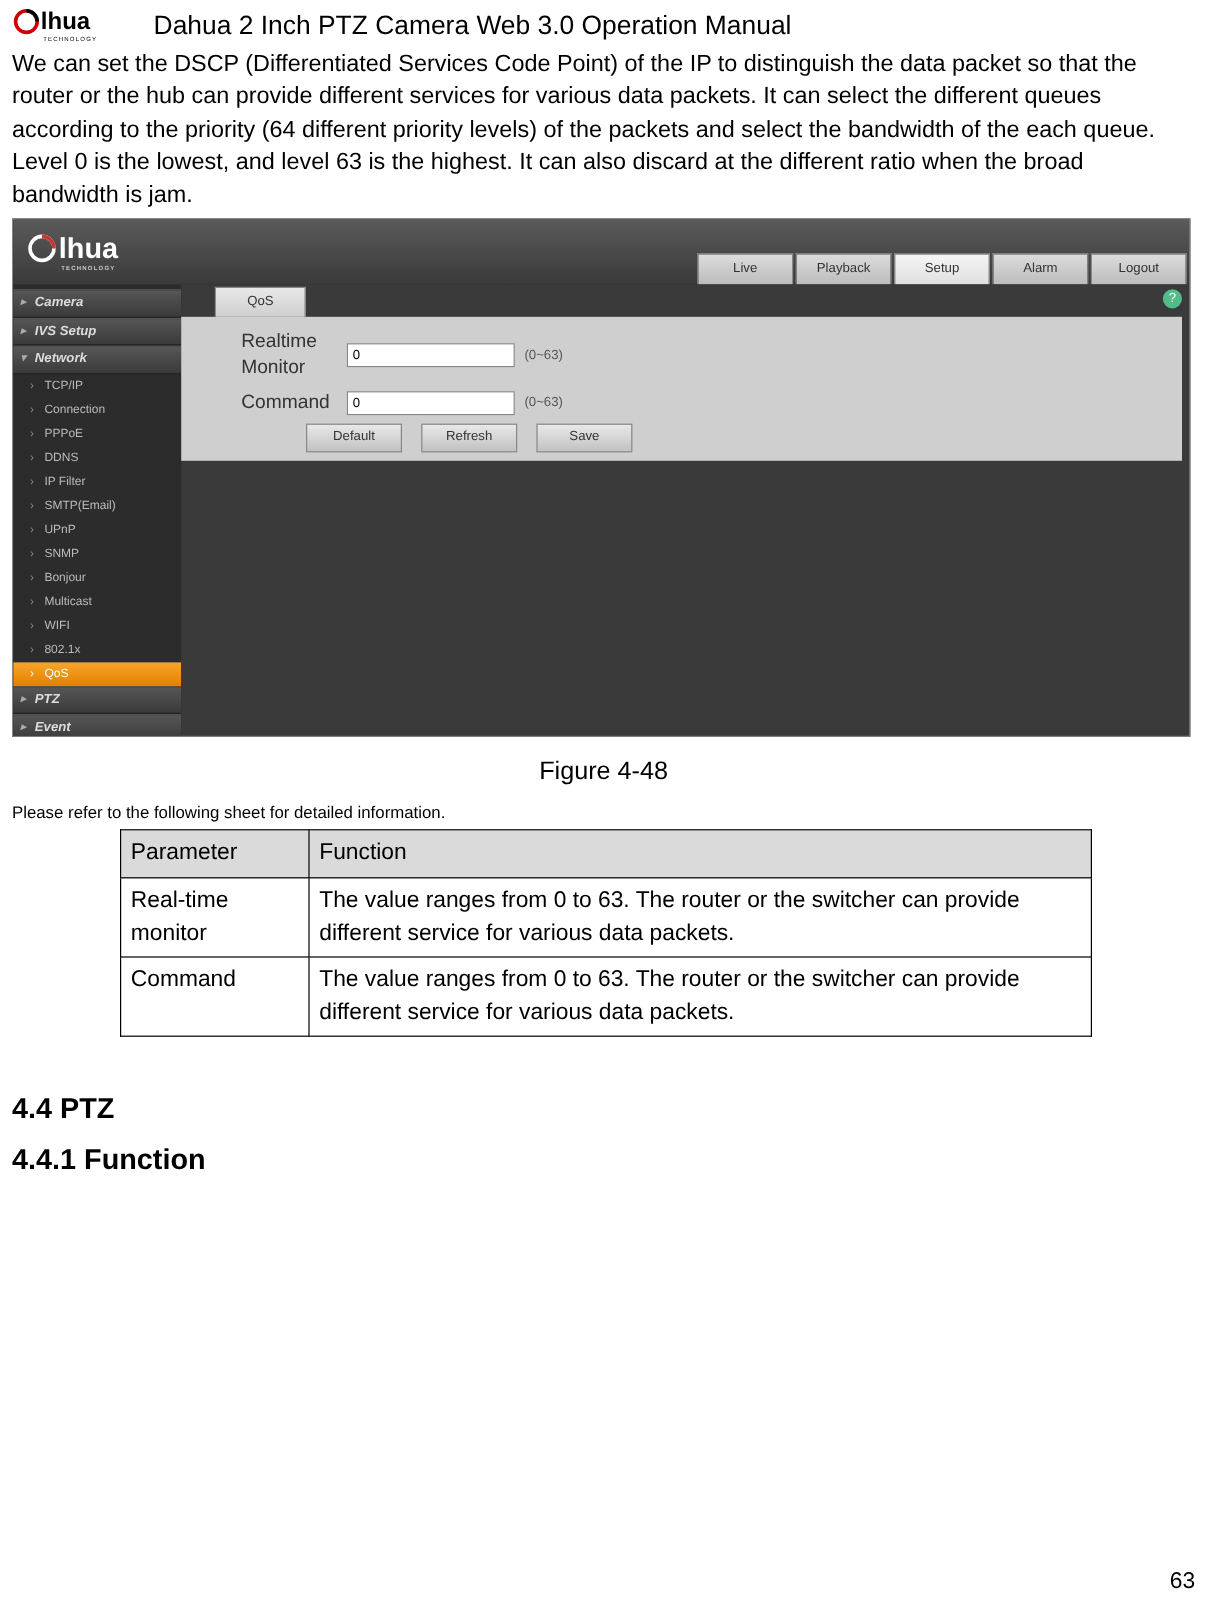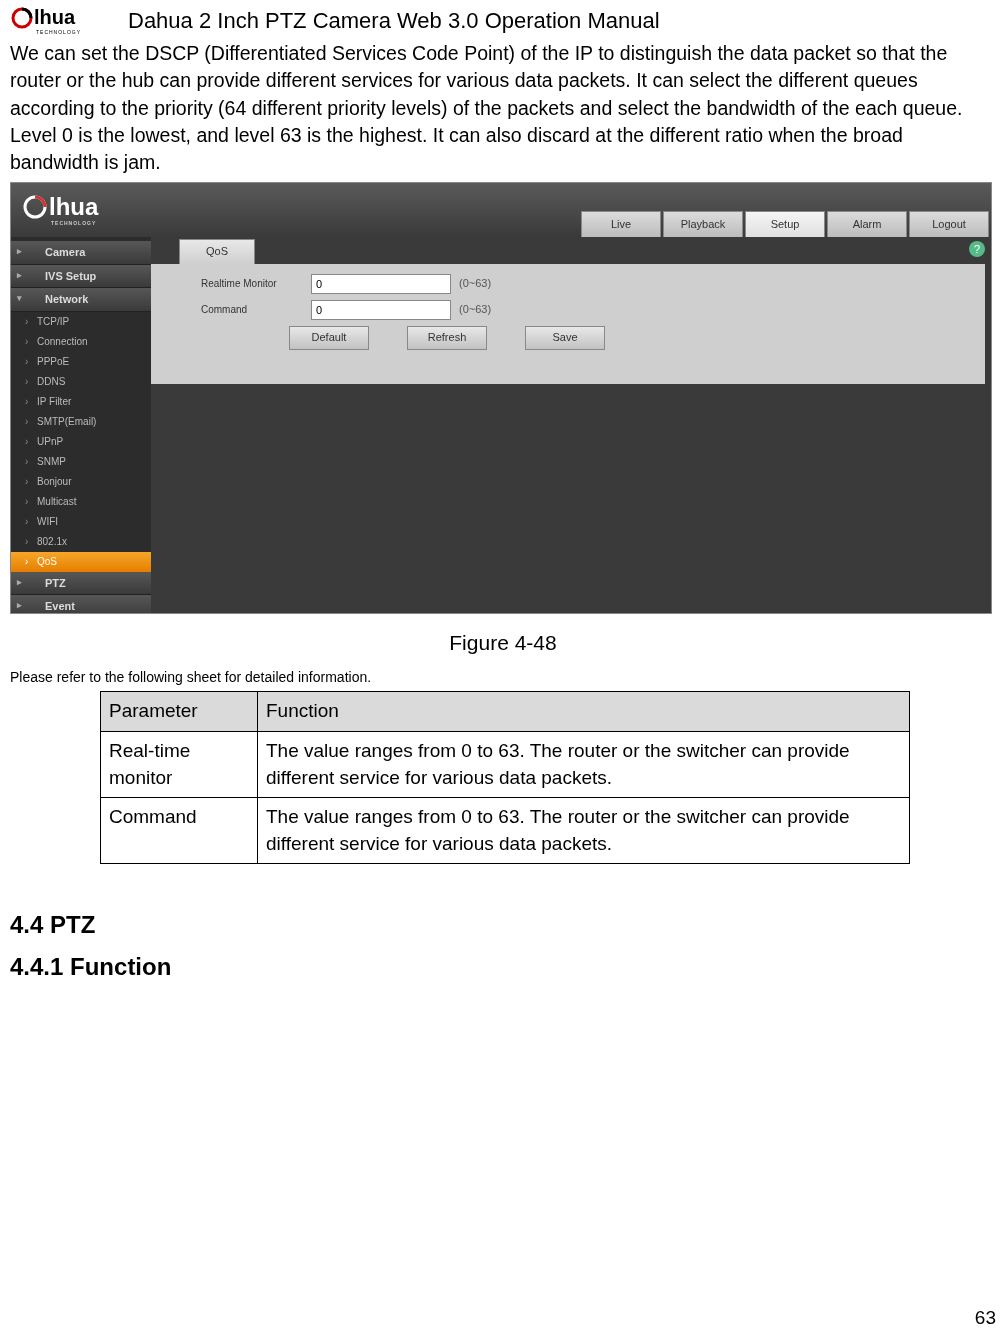--- a/index.html
+++ b/index.html
@@ -90,23 +90,24 @@
   }
   .side-item {
     padding: 3px 10px 3px 22px;
     color: #dcdcdc;
     position: relative;
     font-size: 11px;
   }
   .side-top {
     font-weight: bold;
     background: linear-gradient(#565656,#3a3a3a);
-    padding-left: 34px;
+    padding-left: 18px;
     border-top: 1px solid #555;
     border-bottom: 1px solid #222;
+    font-style: italic;
   }
   .side-top::before {
     content: "▸";
     position: absolute;
     left: 6px;
     font-size: 9px;
     color: #aaa;
   }
   .side-top.expanded::before { content: "▾"; }
   .side-sub {
@@ -156,31 +157,31 @@
     font-size: 11px;
   }
   .panel {
     background: #cfcfcf;
     height: 110px;
     margin: 0 6px 0 0;
     padding: 10px 0 0 50px;
     color: #333;
   }
   .row { display: flex; align-items: center; margin-bottom: 6px; }
-  .row-label { width: 110px; font-size: 10px; }
+  .row-label { width: 88px; font-size: 16px; }
   .row-input {
     width: 130px;
     height: 18px;
     background: #fff;
     border: 1px solid #888;
     font-size: 11px;
     padding: 0 4px;
   }
   .row-hint { margin-left: 8px; font-size: 11px; color: #555; }
-  .btn-row { margin-top: 6px; margin-left: 88px; display: flex; gap: 38px; }
+  .btn-row { margin-top: 6px; margin-left: 54px; display: flex; gap: 16px; }
   .btn {
     width: 78px;
     height: 22px;
     background: linear-gradient(#e8e8e8,#c2c2c2);
     border: 1px solid #888;
     font-size: 11px;
     color: #333;
     display: flex;
     align-items: center;
     justify-content: center;

